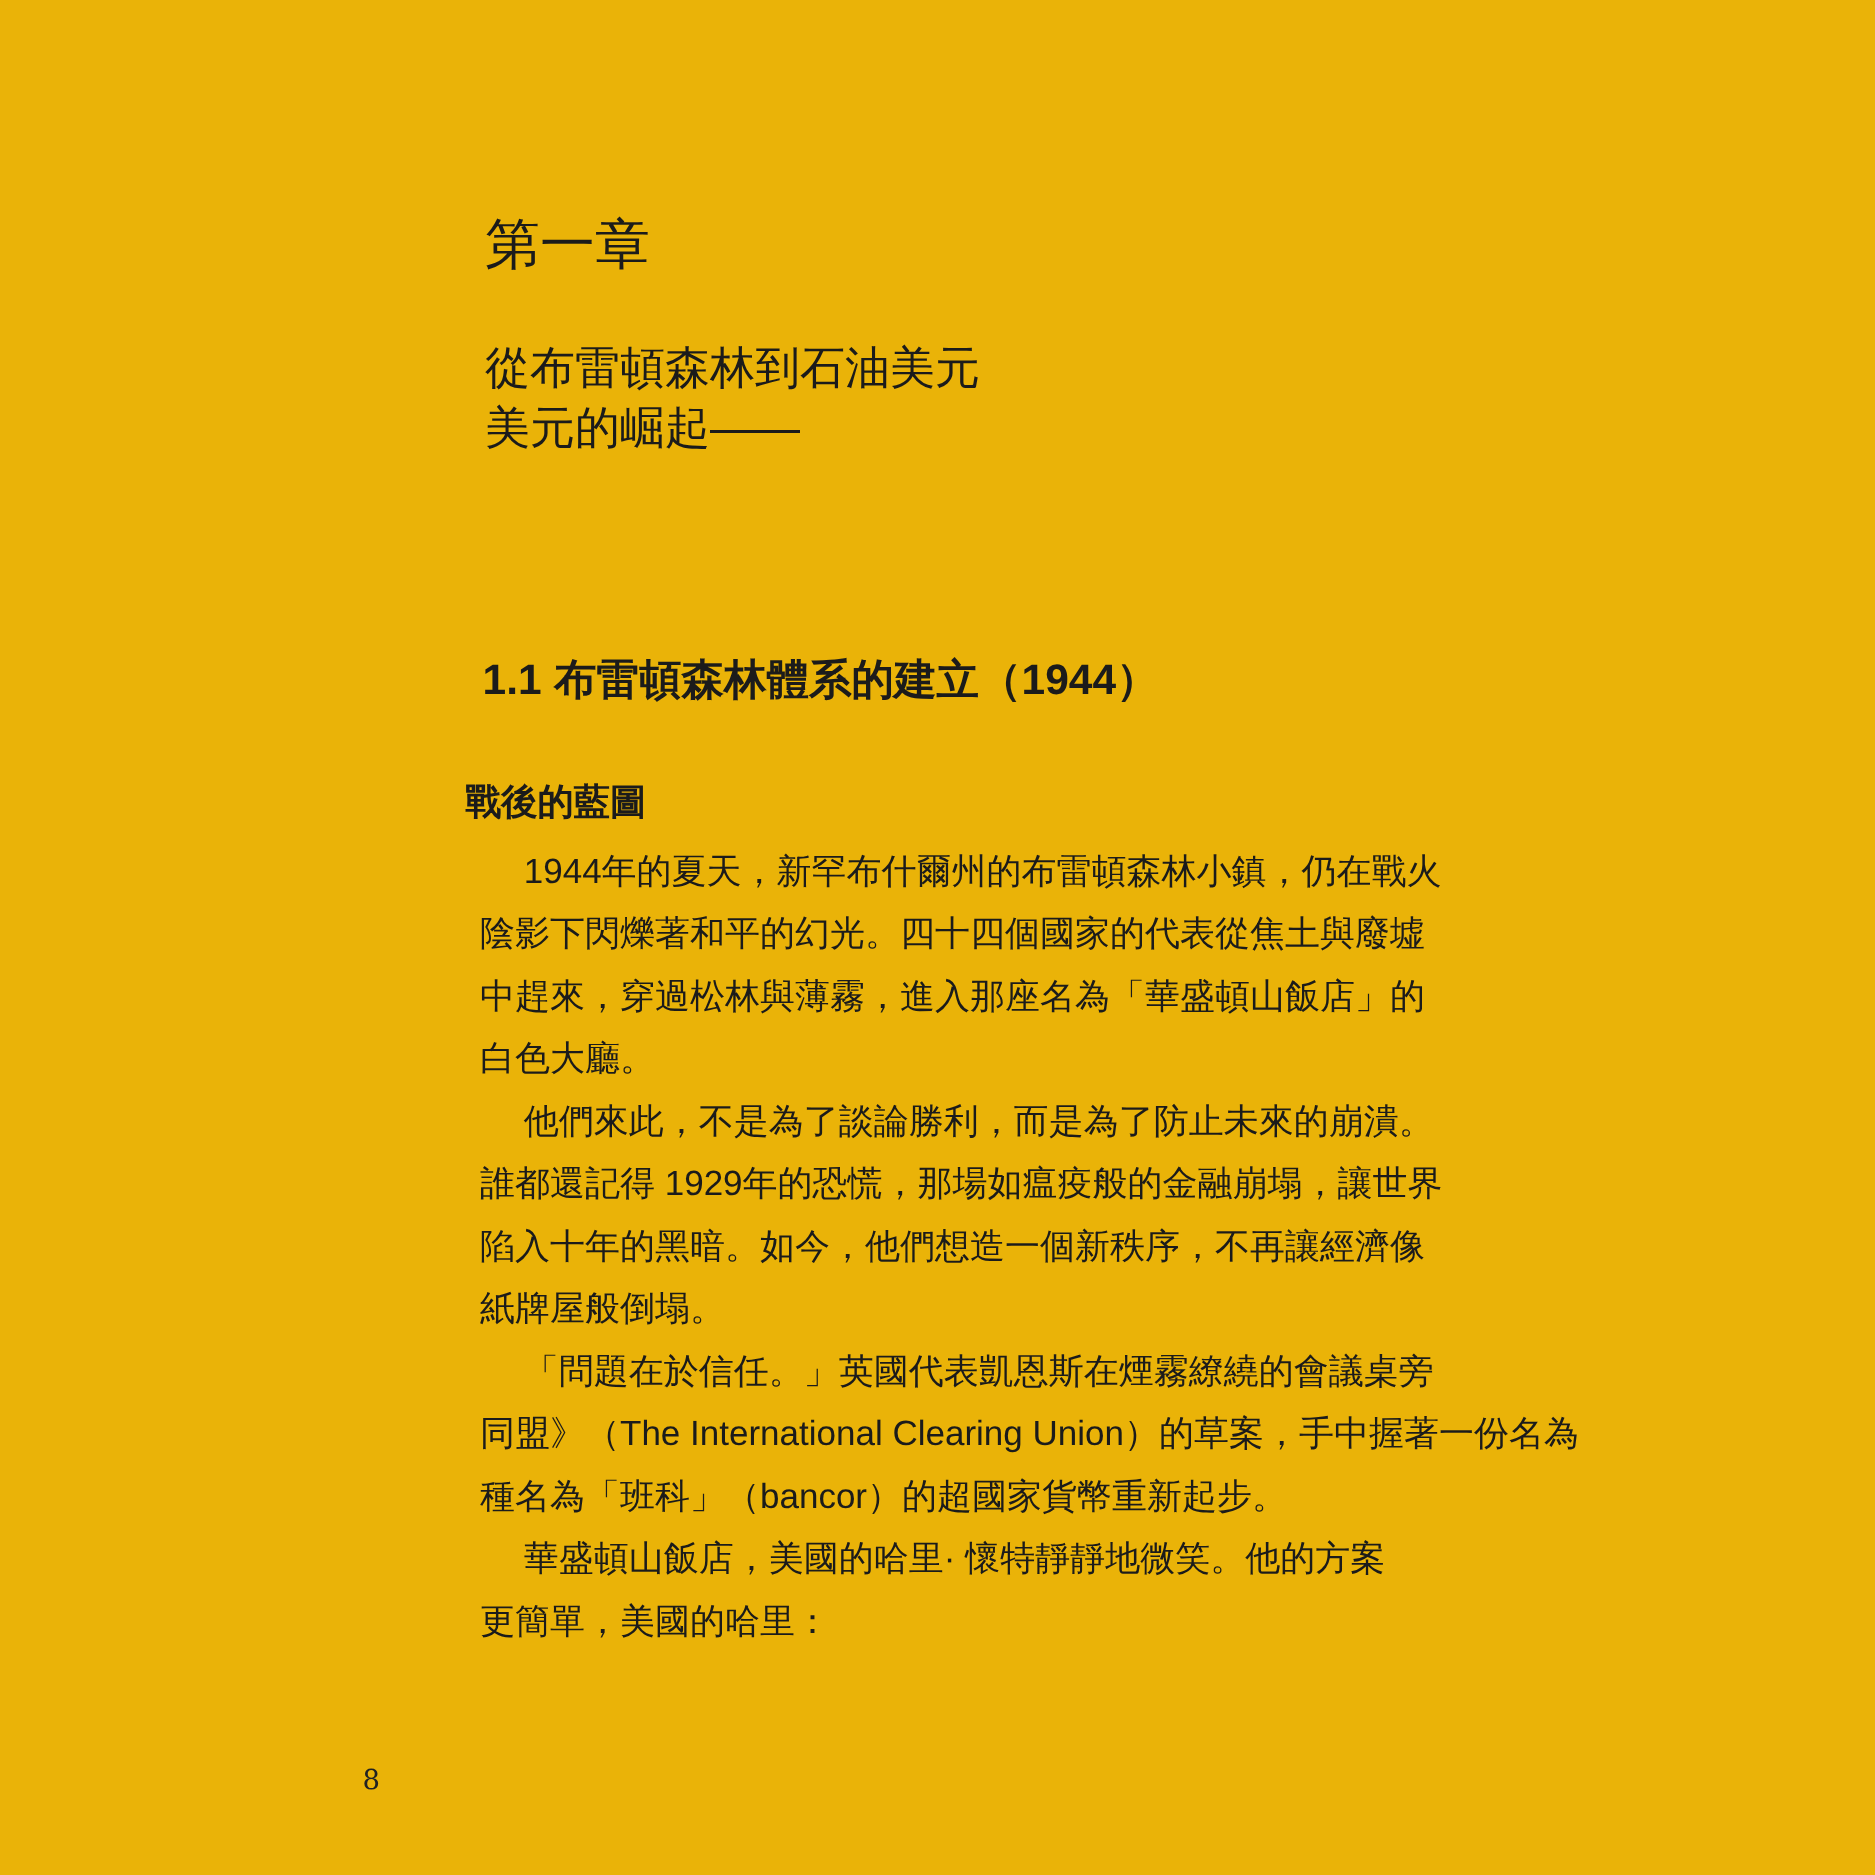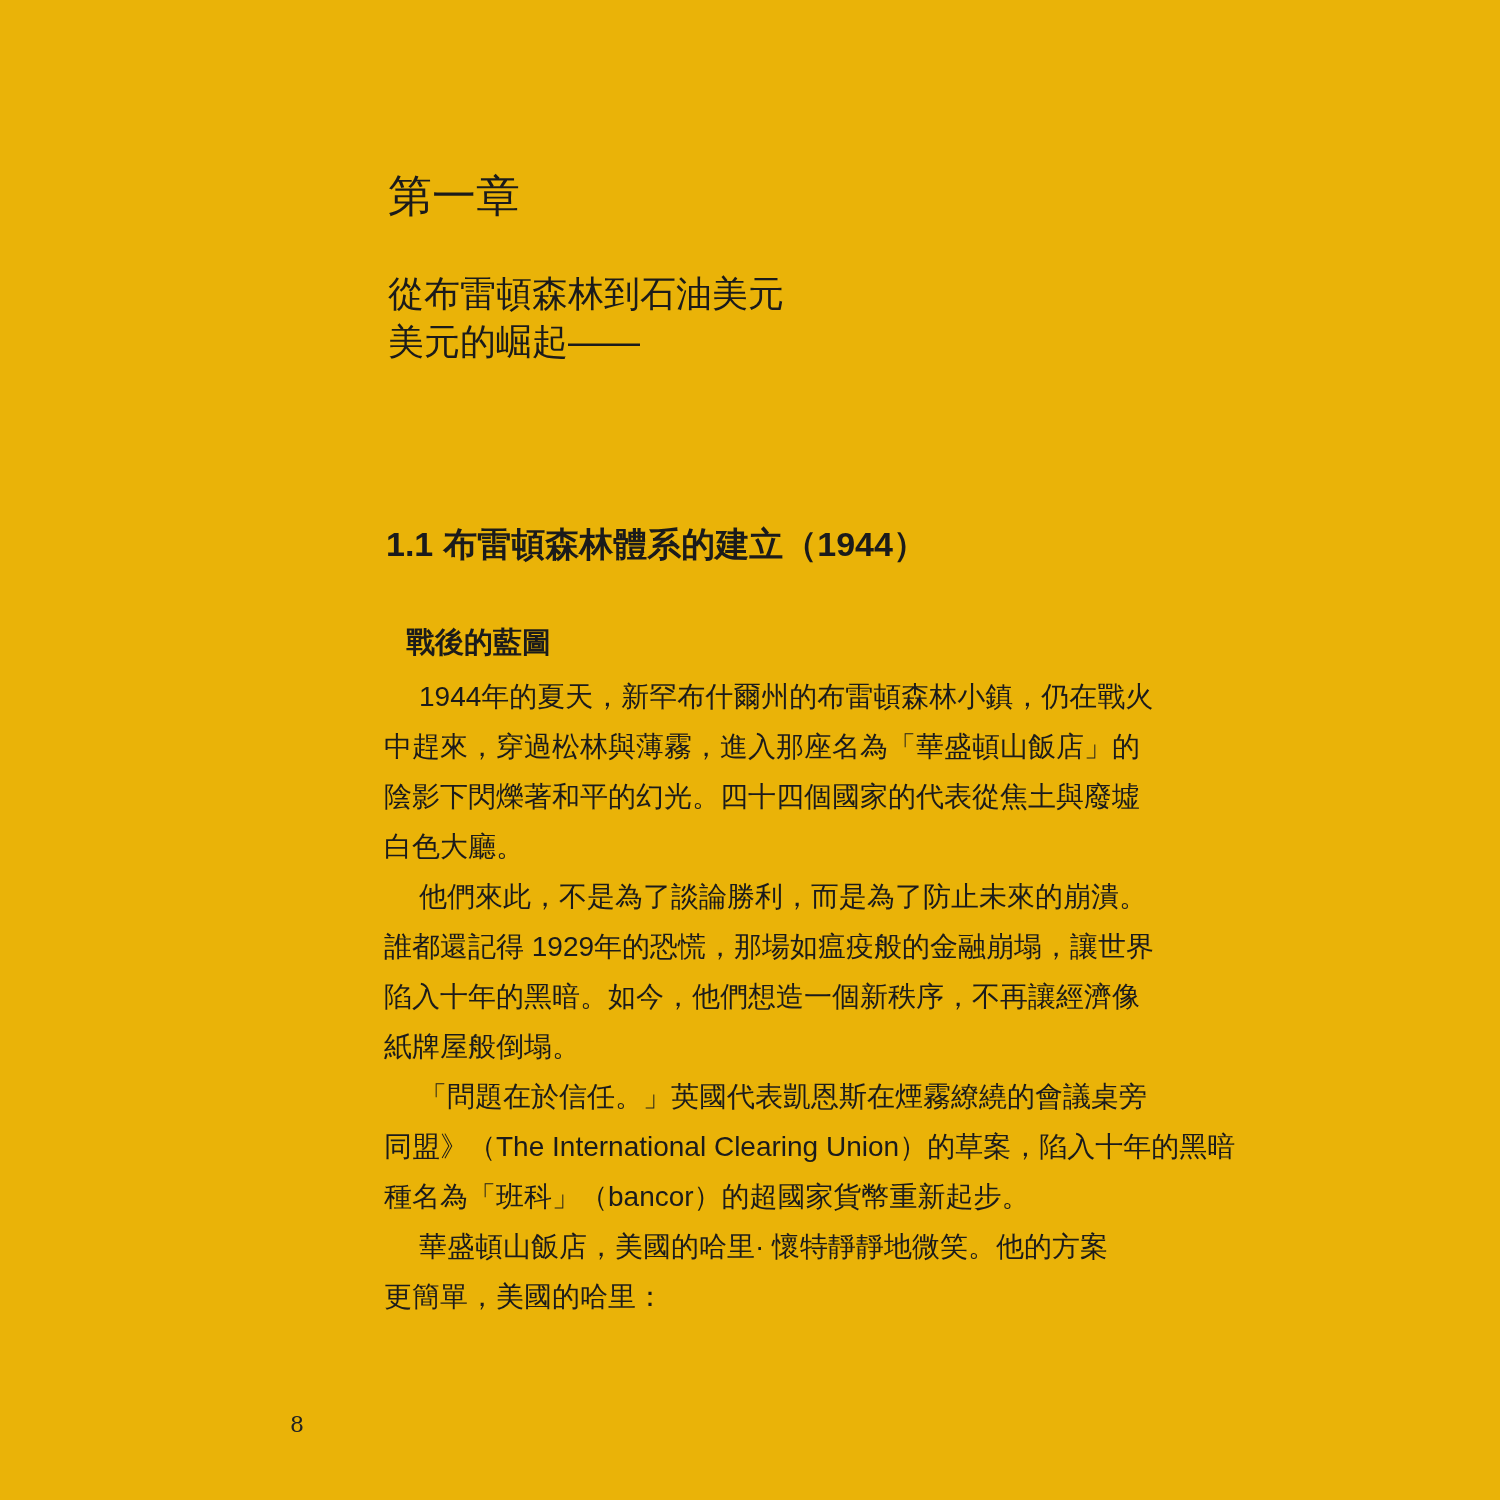--- a/index.html
+++ b/index.html
@@ -47,21 +47,21 @@
     font-size: 34px;
     line-height: 40px;
     font-weight: 700;
     white-space: nowrap;
   }
   .section-heading .sec-num {
     margin-right: 10px;
   }
   .subsection-heading {
     position: absolute;
-    left: 406px;
+    left: 372px;
     top: 622px;
     font-size: 29px;
     line-height: 40px;
     font-weight: 700;
     white-space: nowrap;
   }
   .body-text {
     position: absolute;
     left: 384px;
     top: 672px;
@@ -101,35 +101,35 @@
   <div class="section-heading">
     <span class="sec-num">1.1</span><span>布雷頓森林體系的建立（1944）</span>
   </div>
 
   <div class="subsection-heading">戰後的藍圖</div>
 
   <div class="body-text">
 
     <div>
       <div class="bline indent">1944年的夏天，新罕布什爾州的布雷頓森林小鎮，仍在戰火</div>
+      <div class="bline">陰影下閃爍著和平的幻光。四十四個國家的代表從焦土與廢墟</div>
       <div class="bline">中趕來，穿過松林與薄霧，進入那座名為「華盛頓山飯店」的</div>
-      <div class="bline">陰影下閃爍著和平的幻光。四十四個國家的代表從焦土與廢墟</div>
       <div class="bline">白色大廳。</div>
     </div>
 
     <div>
       <div class="bline indent">他們來此，不是為了談論勝利，而是為了防止未來的崩潰。</div>
       <div class="bline">誰都還記得 1929年的恐慌，那場如瘟疫般的金融崩塌，讓世界</div>
       <div class="bline">陷入十年的黑暗。如今，他們想造一個新秩序，不再讓經濟像</div>
       <div class="bline">紙牌屋般倒塌。</div>
     </div>
 
     <div>
       <div class="bline indent">「問題在於信任。」英國代表凱恩斯在煙霧繚繞的會議桌旁</div>
-      <div class="bline">同盟》（The International Clearing Union）的草案，陷入十年的黑暗</div>
+      <div class="bline">同盟》（The International Clearing Union）的草案，手中握著一份名為</div>
       <div class="bline">種名為「班科」（bancor）的超國家貨幣重新起步。</div>
     </div>
 
     <div>
       <div class="bline indent">華盛頓山飯店，美國的哈里· 懷特靜靜地微笑。他的方案</div>
       <div class="bline">更簡單，美國的哈里：</div>
     </div>
 
   </div>
 

